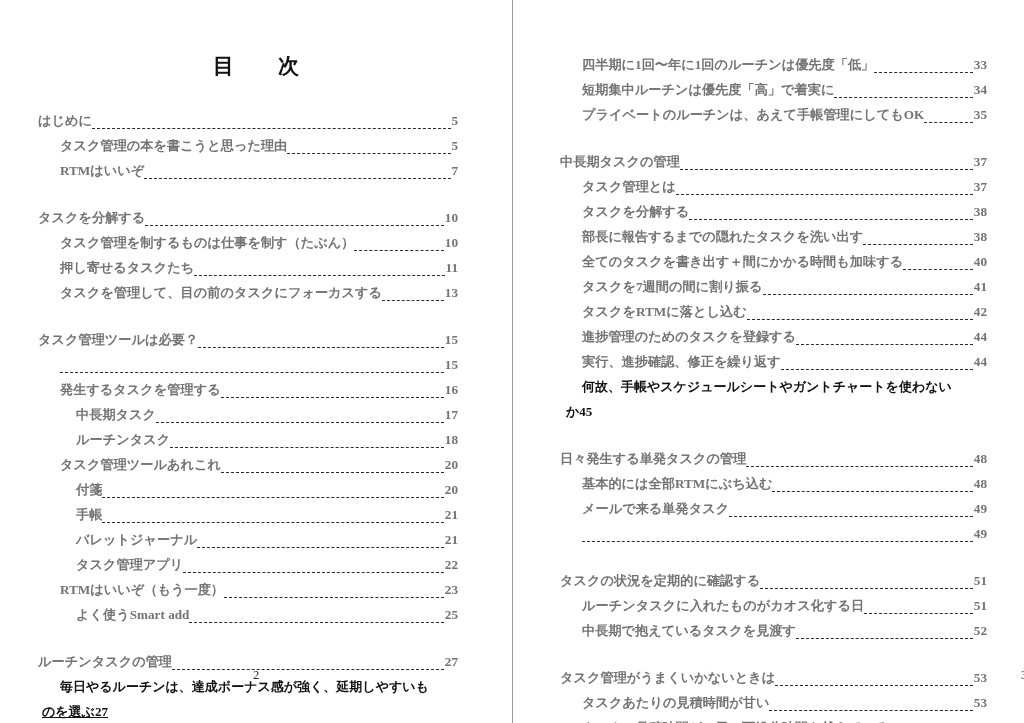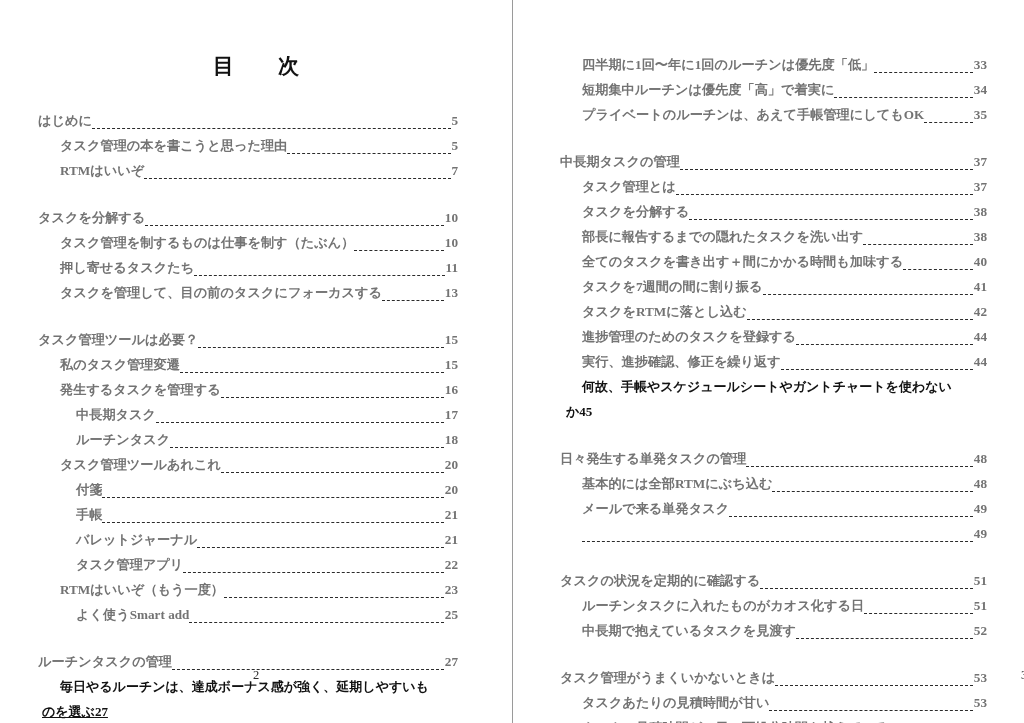--- a/index.html
+++ b/index.html
@@ -178,21 +178,20 @@
           </div>
         </div>
         <div class="gap"></div>
         <div>
           <div class="entry lvl1">
             <span class="label">タスク管理ツールは必要？</span>
             <span class="leader"></span>
             <span class="pagenum">15</span>
           </div>
           <div class="entry lvl2">
-            <span class="label">私のタスク管理変遷</span>
             <span class="leader"></span>
             <span class="pagenum">15</span>
           </div>
           <div class="entry lvl2">
             <span class="label">発生するタスクを管理する</span>
             <span class="leader"></span>
             <span class="pagenum">16</span>
           </div>
           <div class="entry lvl3">
             <span class="label">中長期タスク</span>

